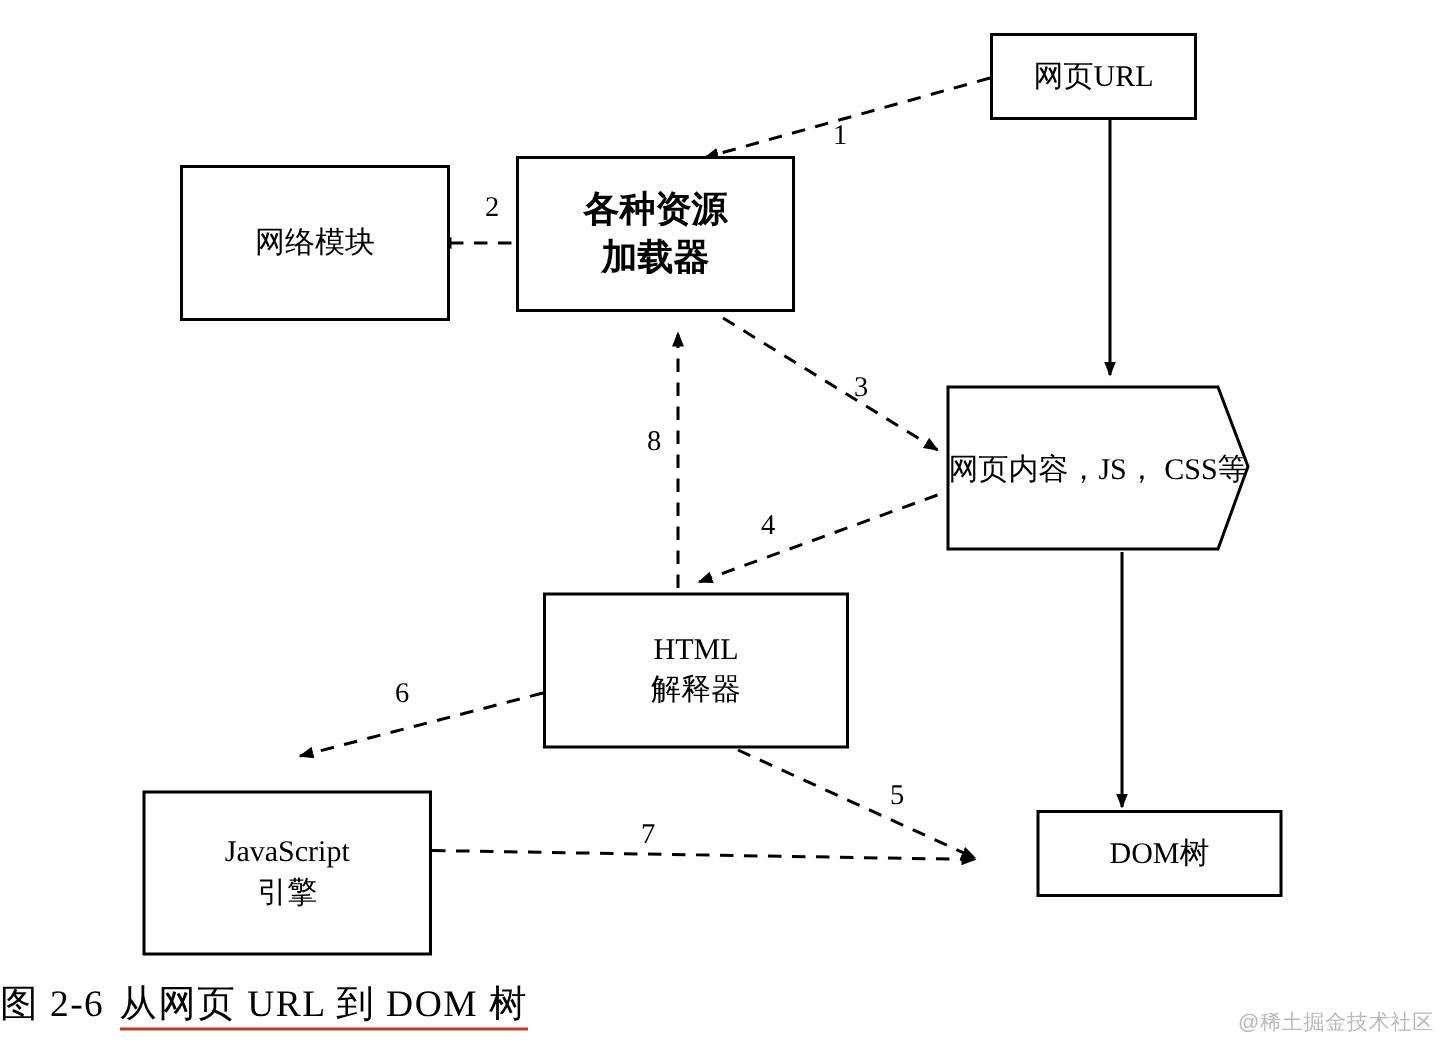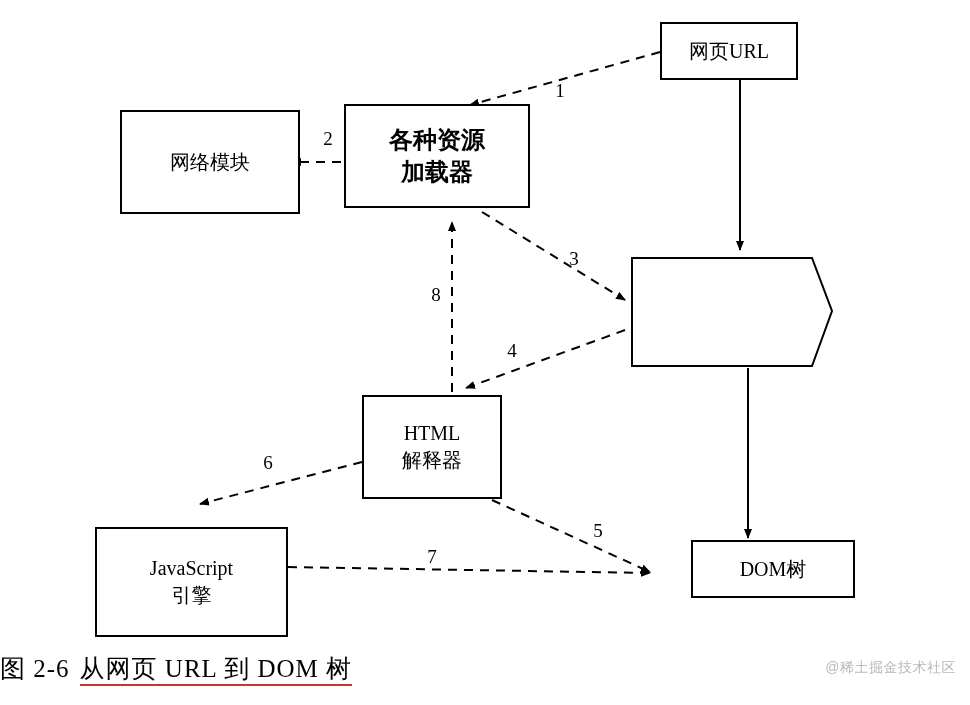--- a/index.html
+++ b/index.html
@@ -56,21 +56,21 @@
     letter-spacing: 1px;
   }
   .caption .cap-title {
     border-bottom: 2px solid #c0392b;
     padding-bottom: 2px;
     margin-left: 10px;
   }
   .watermark {
     position: absolute;
     right: 14px;
-    bottom: 28px;
+    bottom: 14px;
     font-family: "Liberation Sans", sans-serif;
     font-size: 14px;
     color: #b9b9b9;
     letter-spacing: 0.5px;
   }
 </style>
 </head>
 <body>
 
 <div id="canvas">
@@ -114,22 +114,26 @@
 
   <div class="node" style="left:120px; top:110px; width:180px; height:104px; font-size:20px;">
     <span class="node-label">网络模块</span>
   </div>
 
   <div class="node" style="left:344px; top:104px; width:186px; height:104px; font-size:24px;font-weight:bold;">
     <span class="node-label">各种资源
 加载器</span>
   </div>
 
+  <div style="position:absolute; left:632px; top:258px; width:200px; height:108px; display:flex; align-items:center; justify-content:center; text-align:center; font-size:20px; color:#000000;">
+    <span class="node-label">网页内容，JS，
+CSS等</span>
+  </div>
 
-  <div class="node" style="left:362px; top:395px; width:140px; height:104px; font-size:20px;">
+  <div class="node" style="left:362px; top:395px; width:204px; height:104px; font-size:20px;">
     <span class="node-label">HTML
 解释器</span>
   </div>
 
   <div class="node" style="left:95px; top:527px; width:193px; height:110px; font-size:20px;">
     <span class="node-label">JavaScript
 引擎</span>
   </div>
 
   <div class="node" style="left:656px; top:540px; width:164px; height:58px; font-size:20px;margin-left:35px;">

